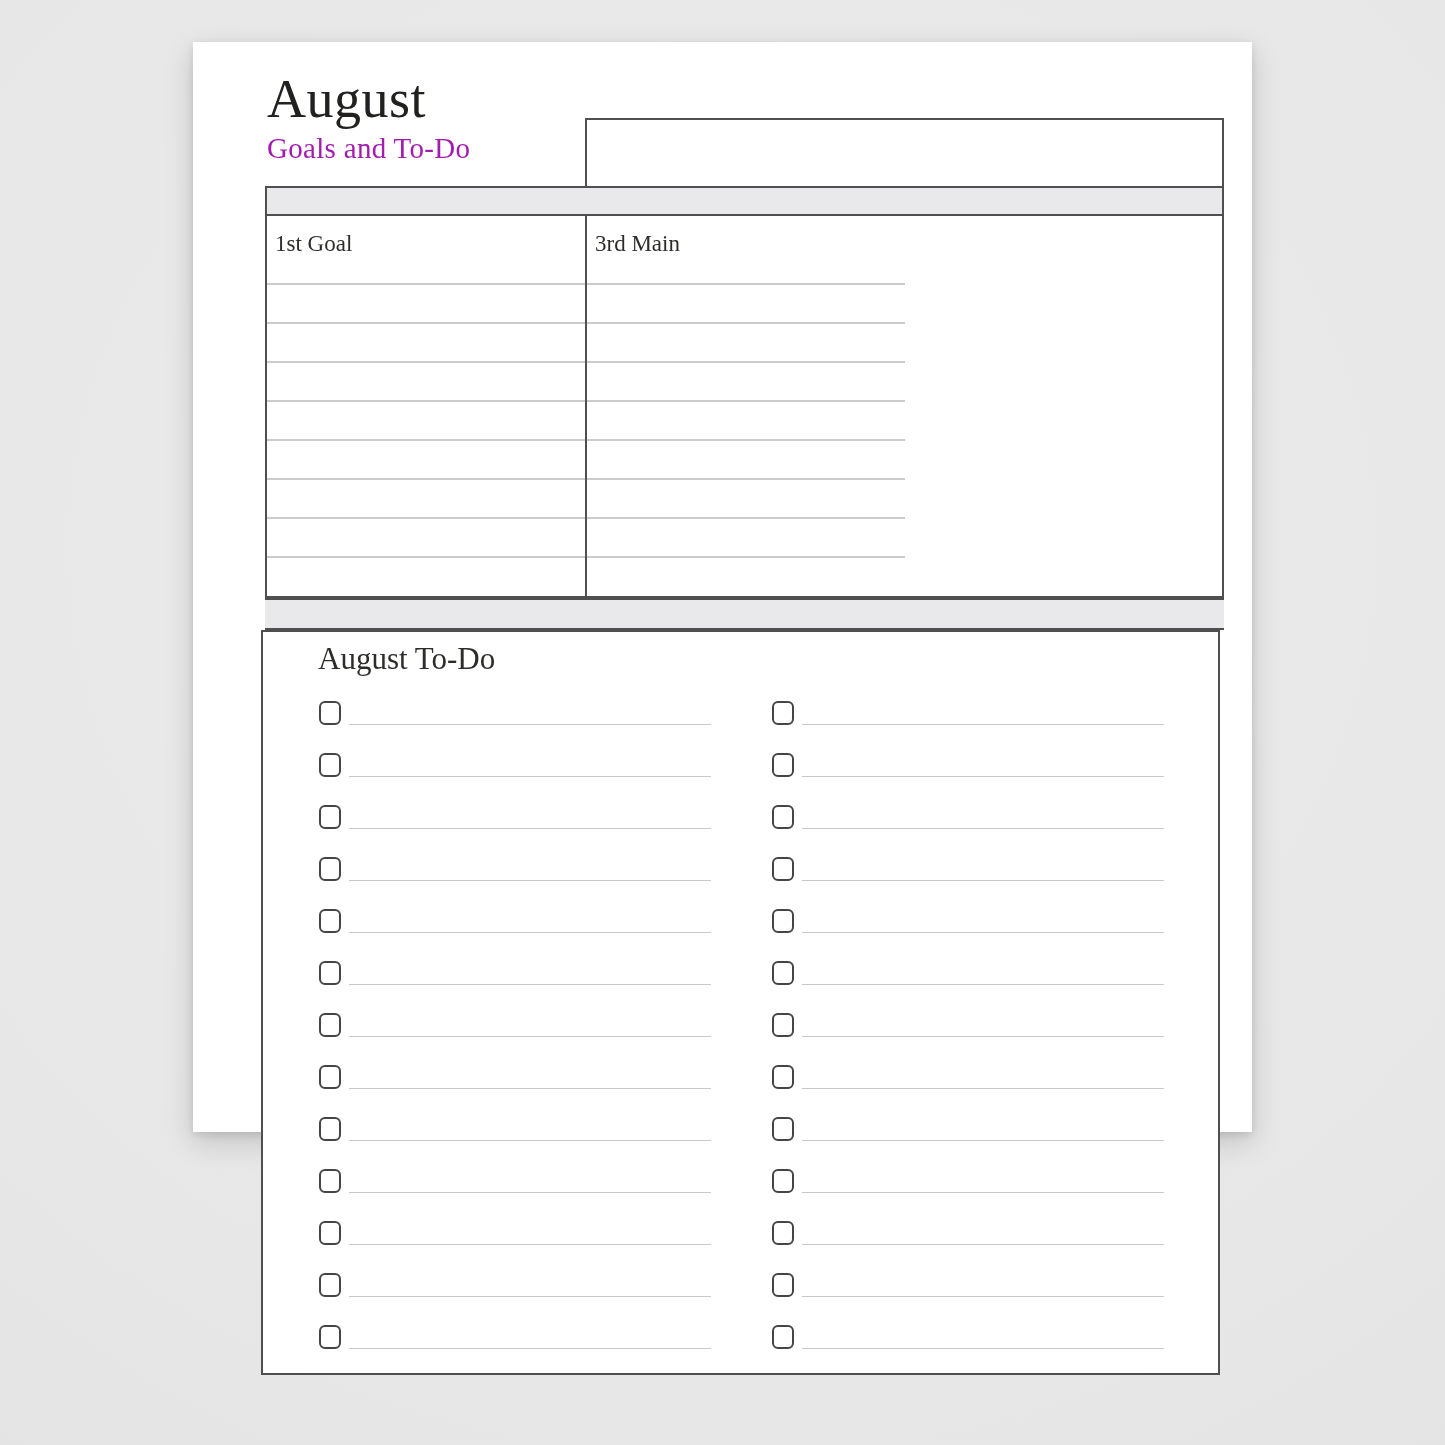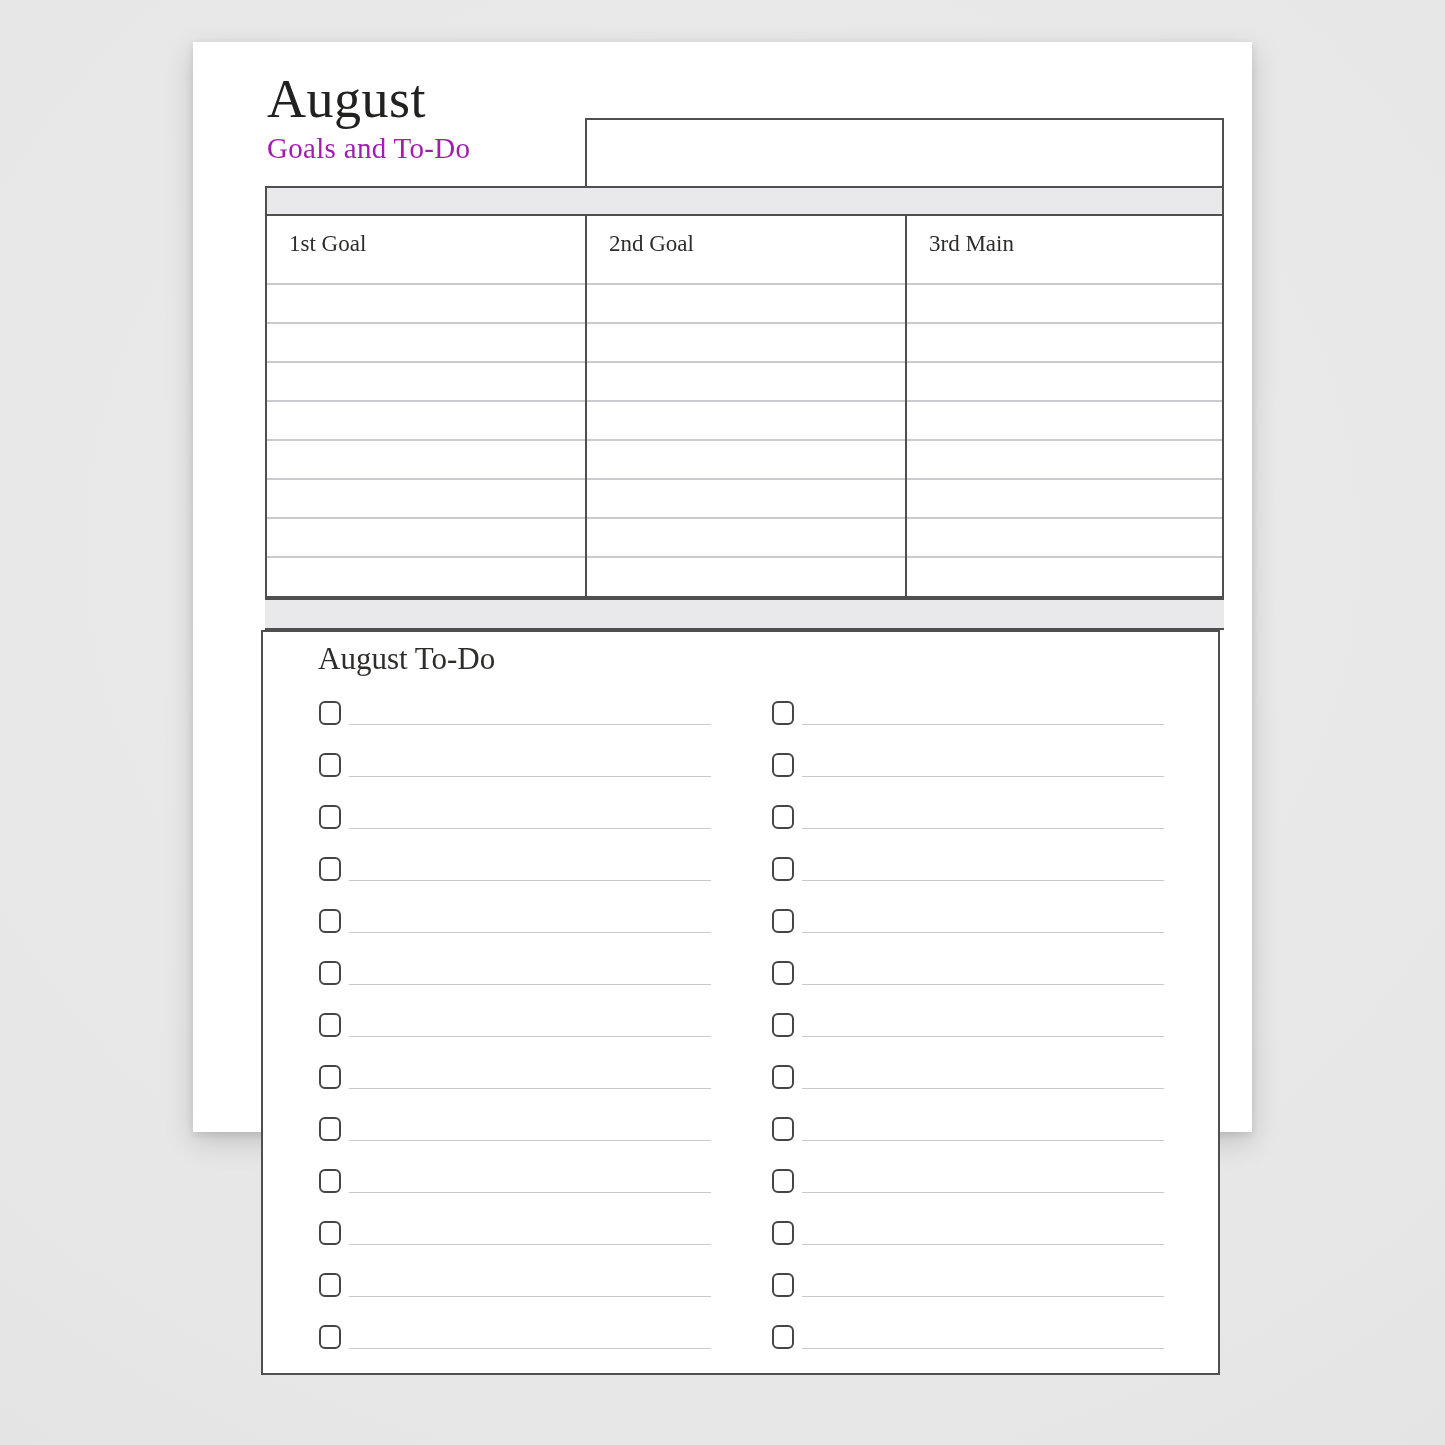--- a/index.html
+++ b/index.html
@@ -17,21 +17,21 @@
   .subtitle{font-size:29px;line-height:1;color:#a21caf;margin-top:8px;letter-spacing:0.3px;}
 
   .mf-label{position:absolute;left:392px;top:46px;width:639px;text-align:center;font-size:24px;line-height:1.2;color:#2e2d2b;}
   .mf-box{position:absolute;left:392px;top:76px;width:639px;height:70px;border:2px solid #4f4f4f;box-sizing:border-box;background:#fff;}
 
   .goals{position:absolute;left:72px;top:144px;width:959px;height:412px;border:2px solid #4f4f4f;box-sizing:border-box;background:#fff;}
   .band-inner{height:28px;background:#e9e9ec;border-bottom:2px solid #4f4f4f;box-sizing:border-box;}
   .cols{display:grid;grid-template-columns:318px 320px 1fr;height:380px;}
   .col{position:relative;box-sizing:border-box;}
   .col + .col{border-left:2px solid #4f4f4f;}
-  .col-label{padding:14px 0 0 22px;font-size:23px;line-height:1.2;color:#2e2d2b;}
+  .col-label{padding:14px 0 0 8px;font-size:23px;line-height:1.2;color:#2e2d2b;}
   .rule{position:absolute;left:0;right:0;height:1.5px;background:#cbcbcd;}
 
   .band2{position:absolute;left:72px;top:556px;width:959px;height:32px;background:#e9e9ec;border-top:2px solid #4f4f4f;border-bottom:2px solid #4f4f4f;box-sizing:border-box;}
 
   .todo{position:absolute;left:68px;top:588px;width:959px;height:745px;border:2px solid #4f4f4f;box-sizing:border-box;background:#fff;}
   .todo-title{position:absolute;left:55px;top:8px;font-size:31px;line-height:1.2;color:#2e2d2b;}
   .todo-col{position:absolute;top:69px;width:393px;}
   .todo-col.c0{left:56px;}
   .todo-col.c1{left:509px;}
   .todo-row{position:relative;height:52px;}
@@ -61,33 +61,20 @@
               <div class="rule" style="top: 106px;"></div>
               <div class="rule" style="top: 145px;"></div>
               <div class="rule" style="top: 184px;"></div>
               <div class="rule" style="top: 223px;"></div>
               <div class="rule" style="top: 262px;"></div>
               <div class="rule" style="top: 301px;"></div>
               <div class="rule" style="top: 340px;"></div>
             </div>
         </div>
         <div class="col">
-          <div class="col-label">2nd Goal</div>
-          <div class="rules">
-              <div class="rule" style="top: 67px;"></div>
-              <div class="rule" style="top: 106px;"></div>
-              <div class="rule" style="top: 145px;"></div>
-              <div class="rule" style="top: 184px;"></div>
-              <div class="rule" style="top: 223px;"></div>
-              <div class="rule" style="top: 262px;"></div>
-              <div class="rule" style="top: 301px;"></div>
-              <div class="rule" style="top: 340px;"></div>
-            </div>
-        </div>
-        <div class="col">
           <div class="col-label">3rd Main</div>
           <div class="rules">
               <div class="rule" style="top: 67px;"></div>
               <div class="rule" style="top: 106px;"></div>
               <div class="rule" style="top: 145px;"></div>
               <div class="rule" style="top: 184px;"></div>
               <div class="rule" style="top: 223px;"></div>
               <div class="rule" style="top: 262px;"></div>
               <div class="rule" style="top: 301px;"></div>
               <div class="rule" style="top: 340px;"></div>

